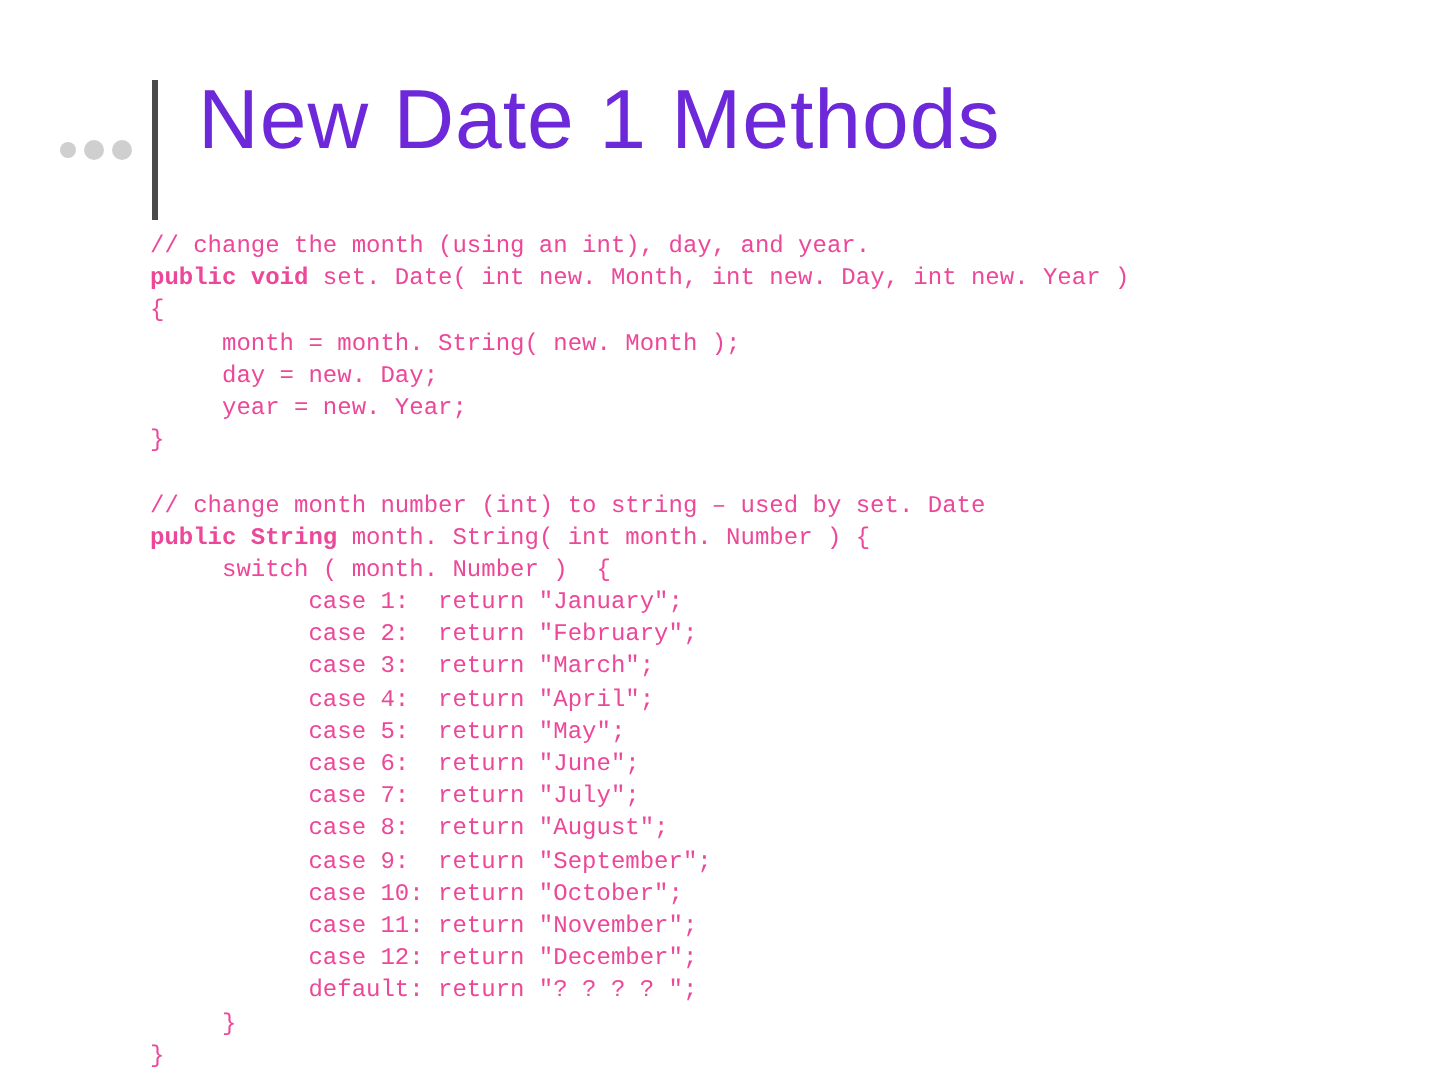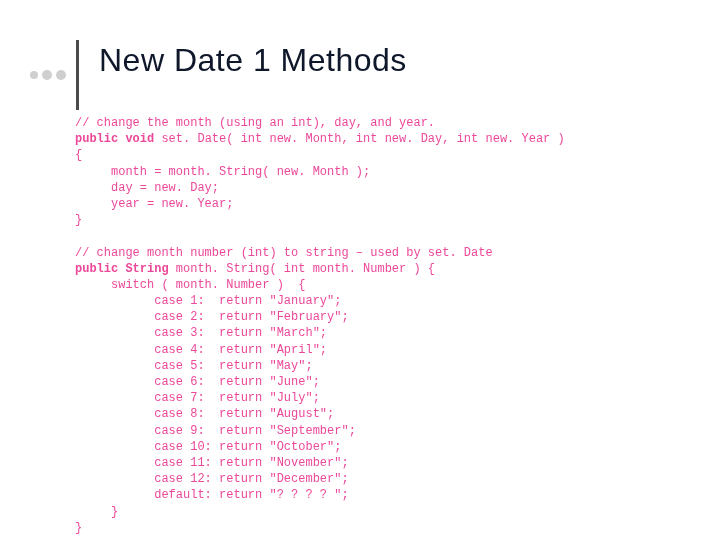--- a/index.html
+++ b/index.html
@@ -34,23 +34,23 @@
     background: #cfcfcf;
   }
   .dot.small { width: 8px; height: 8px; }
   .vbar {
     width: 3px;
     height: 70px;
     background: #4a4a4a;
     margin-left: 6px;
   }
   .title {
-    font-size: 32px;
+    font-size: 42px;
     font-weight: 500;
-    color: #0f172a;
+    color: #6d28d9;
     letter-spacing: 0.5px;
   }
   .code {
     position: absolute;
     top: 115px;
     left: 75px;
     right: 40px;
     font-family: "Courier New", Courier, monospace;
     font-size: 12px;
     line-height: 1.35;

